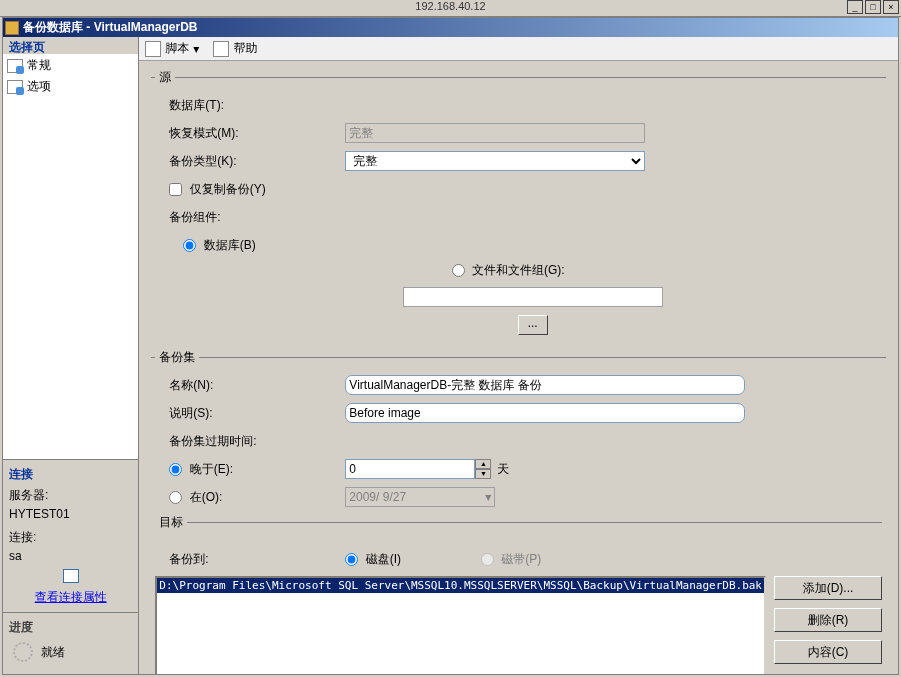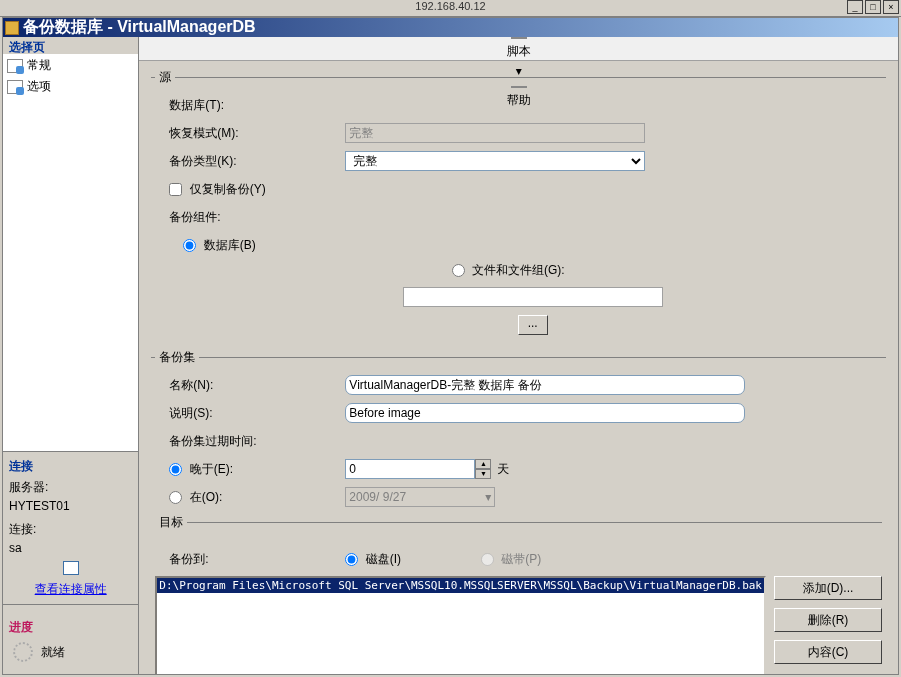--- a/index.html
+++ b/index.html
@@ -47,21 +47,21 @@
   border: 1px solid #808080;
 }
 .titlebar {
   height: 19px;
   background: linear-gradient(to right, #0a246a, #a6caf0);
   color: #fff;
   display: flex;
   align-items: center;
   padding-left: 2px;
   font-weight: bold;
-  font-size: 16px;
+  font-size: 12px;
 }
 .titlebar .ticon {
   width: 14px; height: 14px;
   background: #e0b040;
   border: 1px solid #a07020;
   margin-right: 4px;
 }
 .body {
   display: flex;
   height: calc(100% - 19px);
@@ -102,21 +102,21 @@
   right: -2px; bottom: -2px;
   width: 8px; height: 8px;
   background: #4a90d9;
   border-radius: 2px;
 }
 .conn-panel { background: #d4d0c8; padding: 6px; flex: 0 0 auto; border-top: 1px solid #808080;}
 .conn-panel .hdr { color: #003399; font-weight: bold; margin-bottom: 4px;}
 .conn-panel .row { margin-bottom: 3px; }
 .conn-panel a { color: #0000ee; text-decoration: underline; }
 .progress-panel { background: #d4d0c8; padding: 6px; flex: 0 0 auto; border-top: 1px solid #808080;}
-.progress-panel .hdr { color: #be185d; font-weight: bold; margin-top: 8px; }
+.progress-panel .hdr { color: #404040; font-weight: bold; }
 .spinner {
   width: 20px; height: 20px;
   border: 2px dotted #aaa;
   border-radius: 50%;
   display: inline-block;
   vertical-align: middle;
   margin: 6px 8px 6px 4px;
 }
 .right-pane {
   flex: 1;
@@ -125,21 +125,20 @@
   flex-direction: column;
 }
 .toolbar {
   height: 24px;
   background: #f0f0f0;
   border-bottom: 1px solid #a0a0a0;
   display: flex;
   align-items: center;
   padding: 0 6px;
   gap: 4px;
-  flex-direction: column;
 }
 .toolbar .ticon2 {
   width: 16px; height: 16px;
   background: #fff;
   border: 1px solid #888;
 }
 .content {
   flex: 1;
   padding: 8px 12px 0 12px;
   overflow: hidden;

